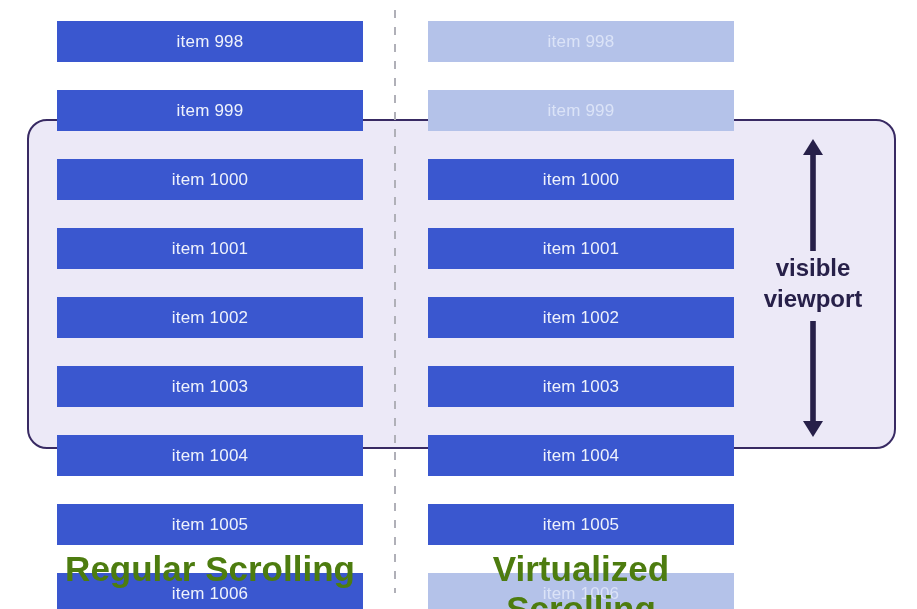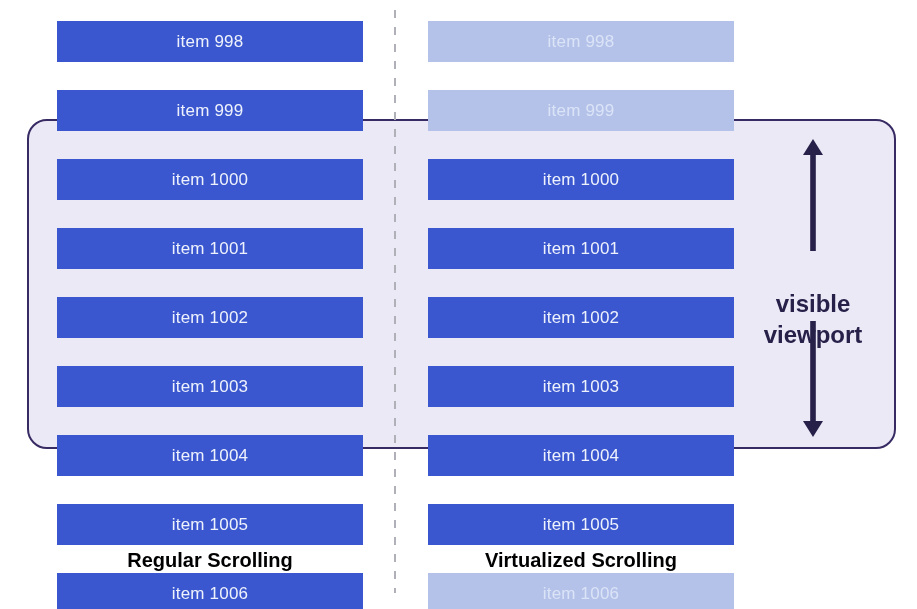--- a/index.html
+++ b/index.html
@@ -83,32 +83,31 @@
     position: absolute;
     left: 748px;
     top: 252px;
     width: 130px;
     text-align: center;
     font-size: 24px;
     font-weight: bold;
     line-height: 31px;
     color: #272049;
     z-index: 3;
-    margin-top: 36px;
   }
 
   
   .caption {
     position: absolute;
     top: 549px;
     width: 306px;
     text-align: center;
-    font-size: 20px;
+    font-size: 35px;
     font-weight: bold;
-    color: #000000;
+    color: #4d7c0f;
     z-index: 3;
   }
   .caption.left  { left: 57px;  }
   .caption.right { left: 428px; text-align: center; }
 </style>
 </head>
 <body>
 
 <div>
 

